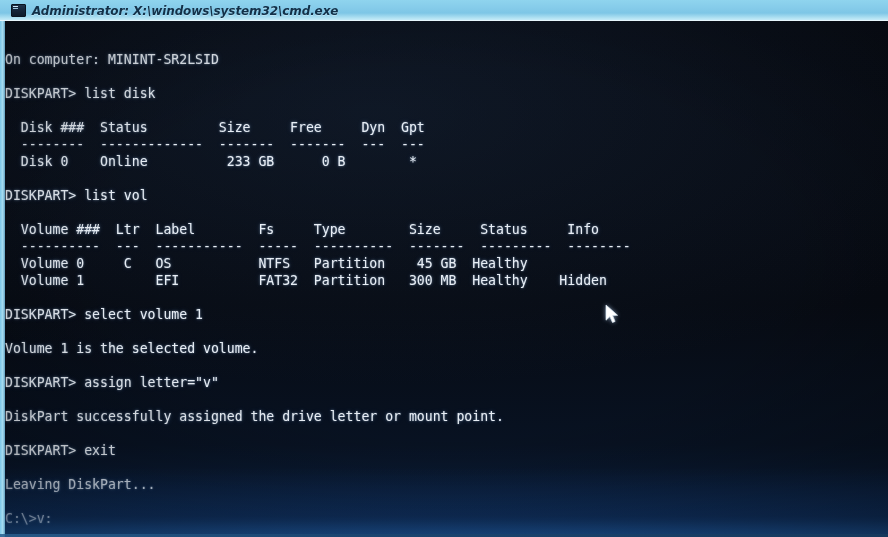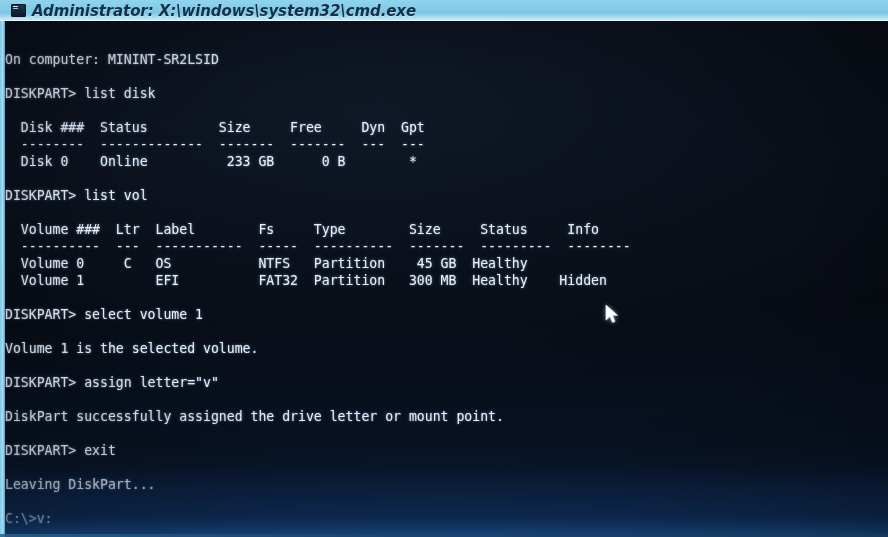--- a/index.html
+++ b/index.html
@@ -54,21 +54,21 @@
     position: absolute;
     left: 1px; top: 1px;
     width: 5px; height: 1px;
     background: #cfe6f5;
     box-shadow: 0 2px 0 #9dc3da;
   }
   #titlebar .tb-title {
     font-family: "DejaVu Sans", sans-serif;
     font-style: italic;
     font-weight: 700;
-    font-size: 15px;
+    font-size: 12px;
     color: #123048;
     letter-spacing: -0.1px;
     white-space: nowrap;
     text-shadow: 0 1px 0 rgba(255,255,255,.35);
     text-align: center;
   }
 
   
   #frame-left {
     position: absolute;

